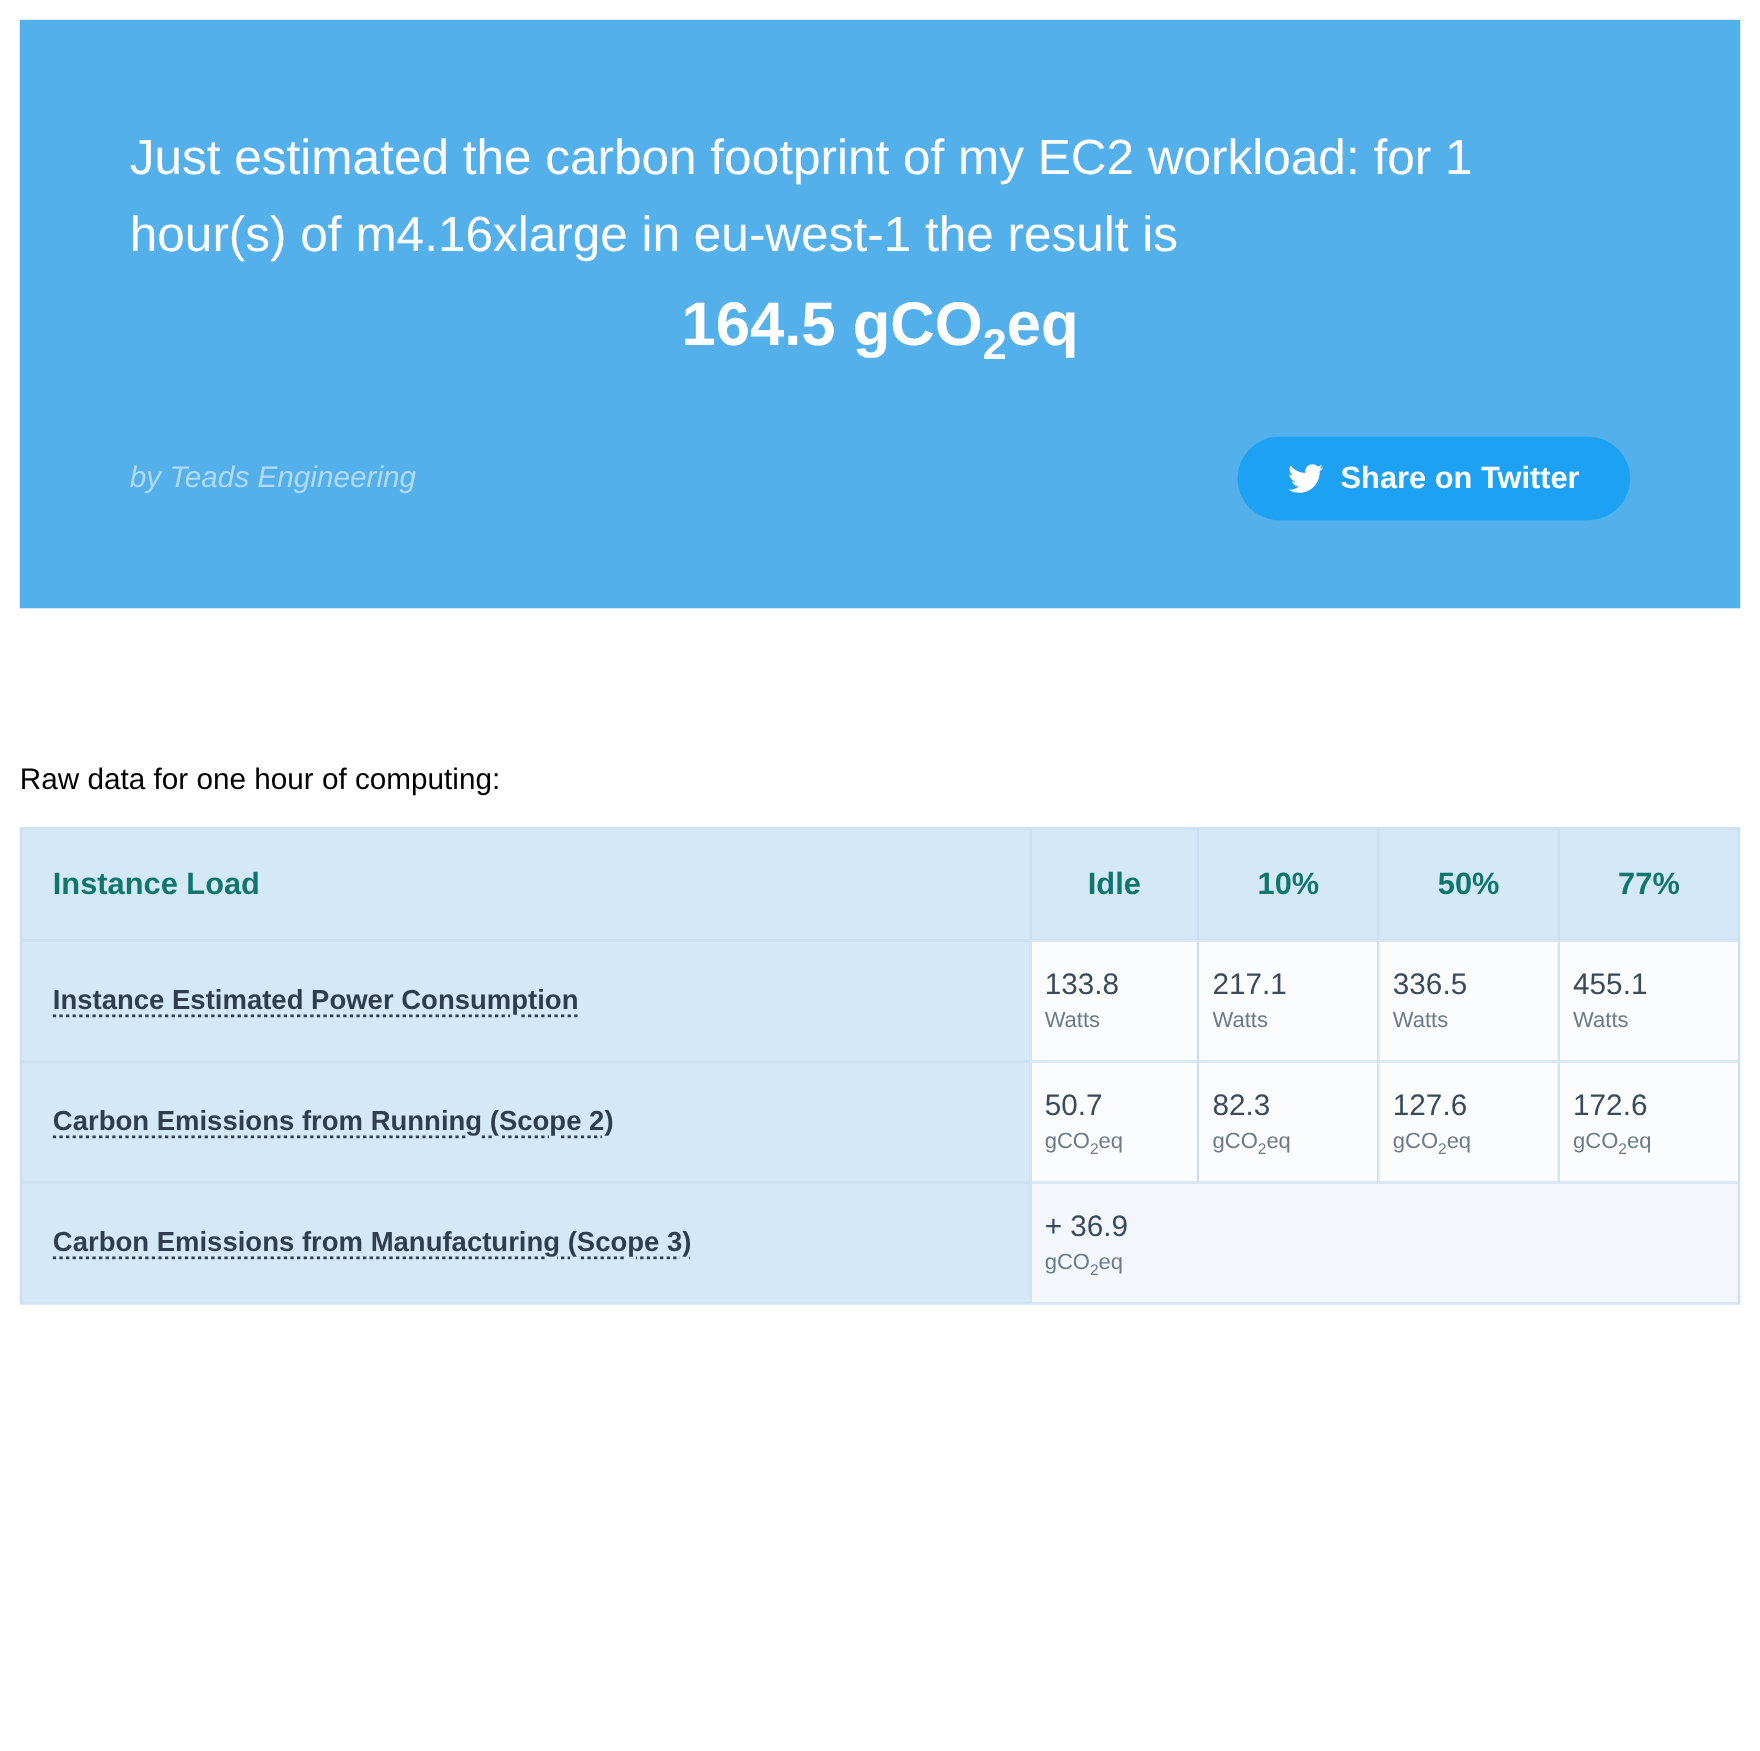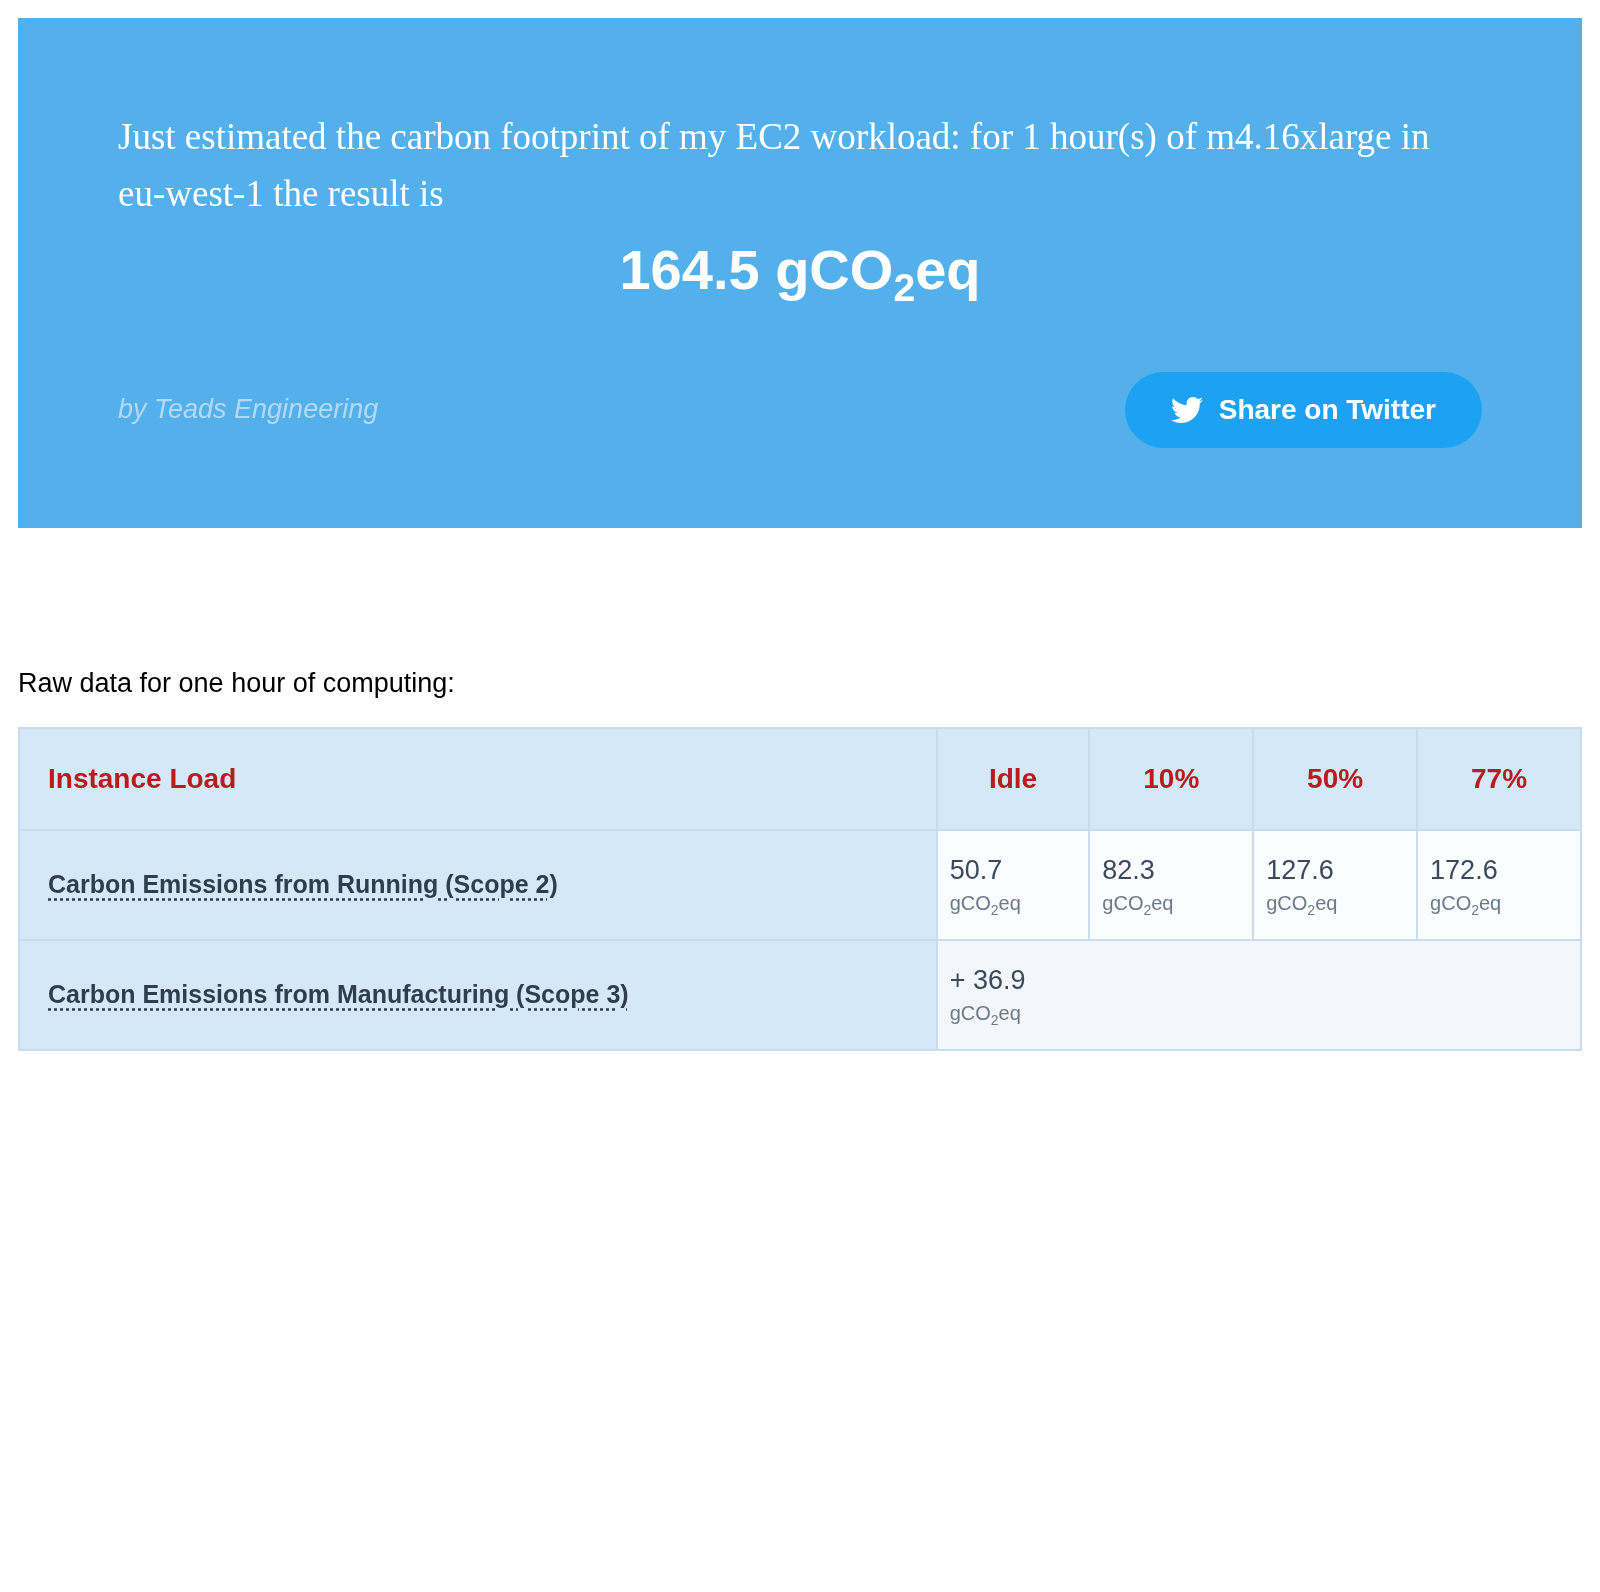--- a/index.html
+++ b/index.html
@@ -12,24 +12,23 @@
       background: #ffffff;
       padding: 18px;
       width: 1600px;
     }
     .share-card {
       background: #54b0ea;
       padding: 90px 100px 80px 100px;
       color: #ffffff;
     }
     .share-text {
-      font-size: 37px;
+      font-size: 45px;
       line-height: 1.55;
       font-weight: 400;
-      font-family: Liberation Serif, serif;
     }
     .share-result {
       font-size: 56px;
       font-weight: 700;
       text-align: center;
       margin: 14px 0 18px 0;
     }
     .sub2 {
       font-size: 0.7em;
       vertical-align: sub;
@@ -76,21 +75,21 @@
       border-spacing: 0;
       border: 1px solid #c7ddef;
     }
     .data-table th, .data-table td {
       border: 1px solid #c7ddef;
       text-align: left;
       vertical-align: middle;
     }
     .data-table thead th {
       background: #d4e8f7;
-      color: #b91c1c;
+      color: #0f766e;
       font-weight: 700;
       font-size: 28px;
       padding: 34px 28px;
     }
     .data-table thead th.center {
       text-align: center;
     }
     .row-label-cell {
       background: #d4e8f7;
       padding: 34px 28px;
@@ -152,20 +151,41 @@
       <th>Instance Load</th>
       <th class="center">Idle</th>
       <th class="center">10%</th>
       <th class="center">50%</th>
       <th class="center">77%</th>
     </tr>
   </thead>
   <tbody>
     <tr>
       <td class="row-label-cell">
+        <span class="row-label-link">Instance Estimated Power Consumption</span>
+      </td>
+      <td class="value-cell">
+        <div class="value-main">133.8</div>
+        <div class="value-unit">Watts</div>
+      </td>
+      <td class="value-cell">
+        <div class="value-main">217.1</div>
+        <div class="value-unit">Watts</div>
+      </td>
+      <td class="value-cell">
+        <div class="value-main">336.5</div>
+        <div class="value-unit">Watts</div>
+      </td>
+      <td class="value-cell">
+        <div class="value-main">455.1</div>
+        <div class="value-unit">Watts</div>
+      </td>
+    </tr>
+    <tr>
+      <td class="row-label-cell">
         <span class="row-label-link">Carbon Emissions from Running (Scope 2)</span>
       </td>
       <td class="value-cell">
         <div class="value-main">50.7</div>
         <div class="value-unit"><span>gCO</span><span class="sub2">2</span><span>eq</span></div>
       </td>
       <td class="value-cell">
         <div class="value-main">82.3</div>
         <div class="value-unit"><span>gCO</span><span class="sub2">2</span><span>eq</span></div>
       </td>

